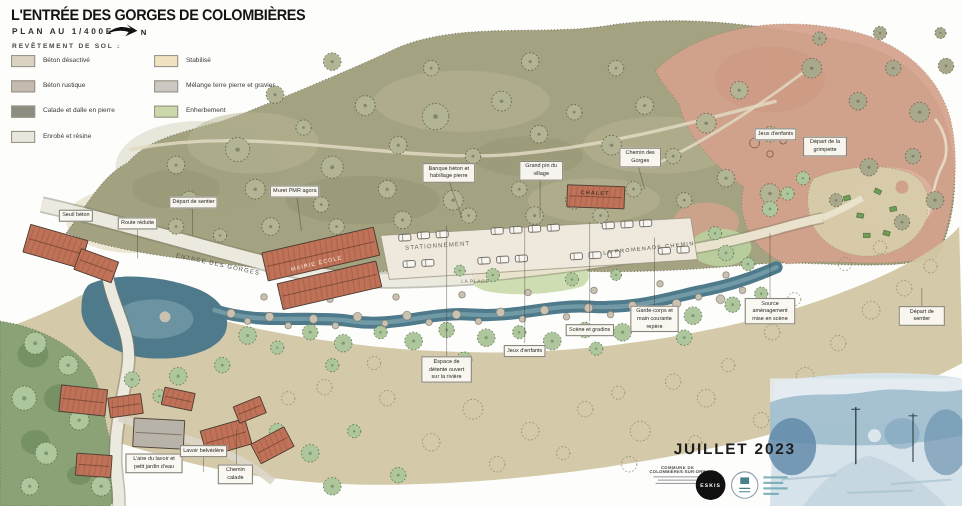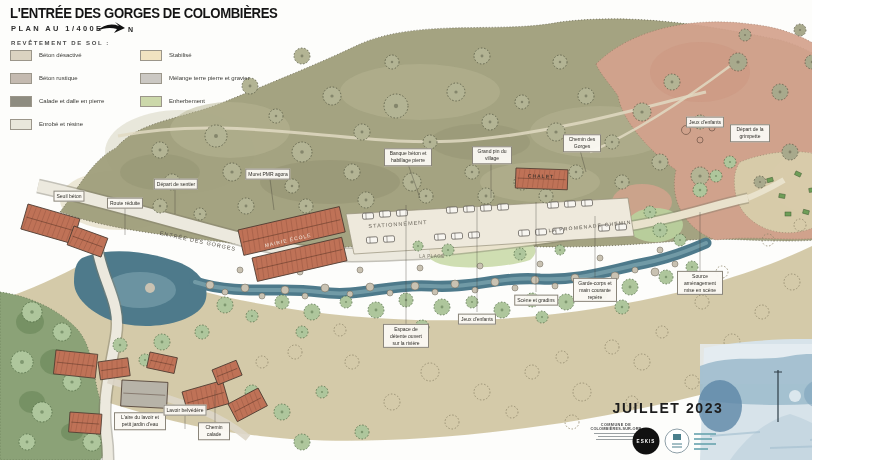--- a/index.html
+++ b/index.html
@@ -1,16 +1,16 @@
 <!DOCTYPE html>
 <html><head>
 <meta charset="utf-8">
 <style>
   html,body{margin:0;padding:0;background:#ffffff;}
-  .canvas{position:relative;width:812px;height:460px;background:#fdfdfb;overflow:hidden;
+  .canvas{position:relative;width:875px;height:460px;background:#fdfdfb;overflow:hidden;
           font-family:"Liberation Sans",sans-serif;}
   .scene{position:absolute;left:0;top:0;}
 
   
   .hdr{position:absolute;left:0;top:0;width:340px;}
   .title{position:absolute;left:10px;top:5px;font-size:14px;font-weight:bold;color:#141414;
          letter-spacing:-0.4px;transform:scaleX(.94);transform-origin:left;white-space:nowrap;}
   .scale{position:absolute;left:11px;top:24px;font-size:7.5px;font-weight:bold;color:#2e2e2e;
          letter-spacing:2.4px;white-space:nowrap;}
   .north{position:absolute;left:95px;top:21px;}

